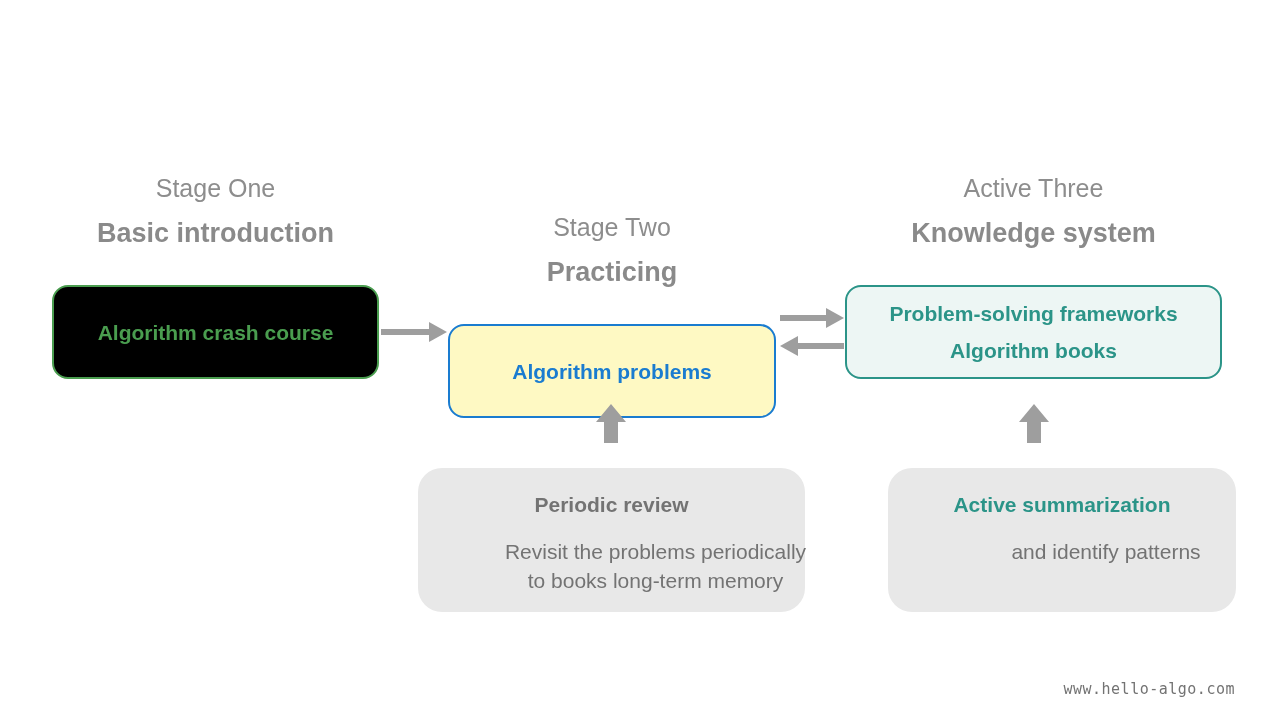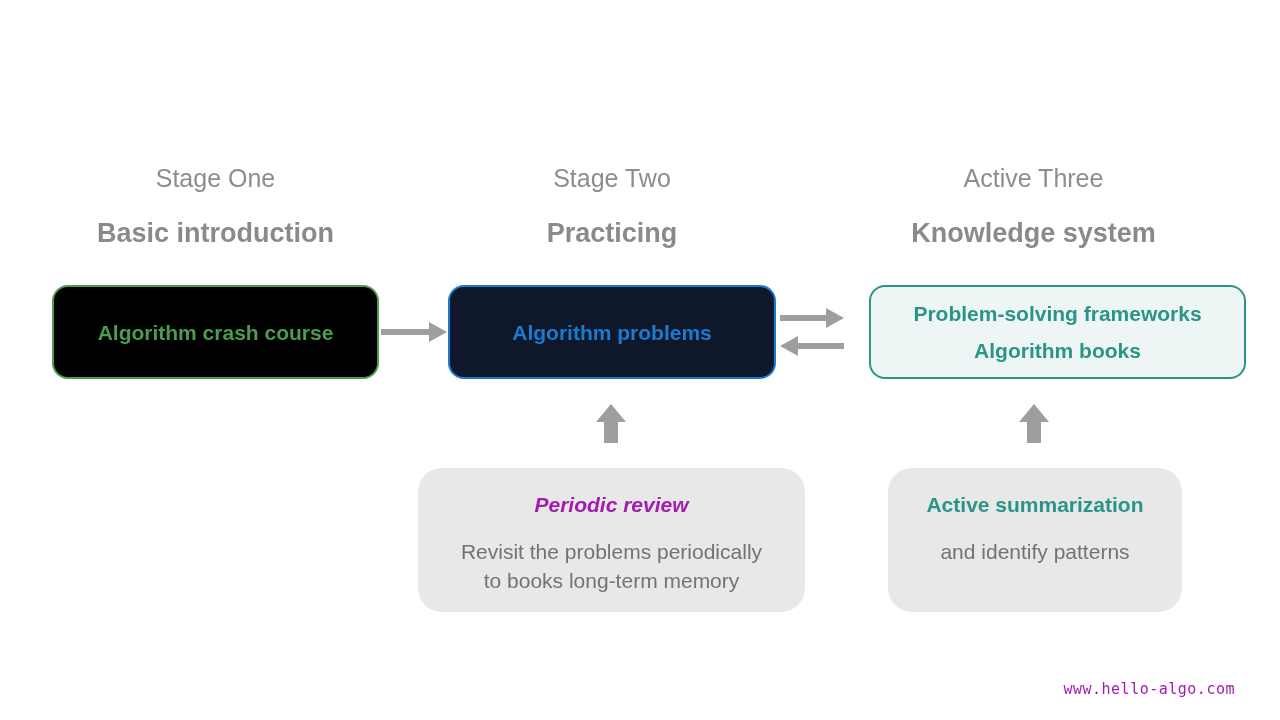--- a/index.html
+++ b/index.html
@@ -6,21 +6,21 @@
   .canvas {
     position: relative;
     width: 1280px;
     height: 720px;
     background: #ffffff;
     overflow: hidden;
     font-family: "Liberation Sans", sans-serif;
   }
   .stage-title {
     position: absolute;
-    top: 164px;
+    top: 174px;
     text-align: center;
     font-size: 25px;
     line-height: 28px;
     font-weight: 400;
     color: #8d8d8d;
   }
   .stage-subtitle {
     position: absolute;
     top: 219px;
     text-align: center;
@@ -39,71 +39,72 @@
     display: flex;
     flex-direction: column;
     align-items: center;
     justify-content: center;
     font-weight: bold;
     font-size: 21px;
     line-height: 37px;
     text-align: center;
   }
   .node.green { border-color: #4a9d4f; background: #000000; color: #4a9d4f; }
-  .node.blue  { border-color: #1a7cd0; background: #0f172a; color: #1a7cd0; }
-  .node.teal  { border-color: #2b9488; background: #edf6f4; color: #2b9488; margin-left: 24px; }
+  .node.blue  { border-color: #1a7cd0; background: #fef9c3; color: #1a7cd0; }
+  .node.teal  { border-color: #2b9488; background: #edf6f4; color: #2b9488; }
   .col1 { left: 52px;  width: 327px; }
-  .col2 { left: 448px; width: 328px; }
+  .col2 { left: 448px; width: 328px; margin-top: 39px; }
   .col3 { left: 845px; width: 377px; }
   .note {
     position: absolute;
     top: 468px;
     height: 144px;
     background: #e8e8e8;
     border-radius: 24px;
   }
   .note-a { left: 418px; width: 387px; }
-  .note-b { left: 888px; width: 294px; }
+  .note-b { left: 888px; width: 348px; }
   .note-title {
     position: absolute;
     top: 24px;
     left: 0;
     width: 100%;
     text-align: center;
     font-size: 21px;
     font-weight: bold;
     line-height: 26px;
   }
-  .note-title.blue { color: #a21caf; font-style: italic; }
+  .note-title.blue { color: #737373; }
   .note-title.teal { color: #2b9488; }
   .note-body {
     position: absolute;
     top: 69px;
     left: 0;
     width: 100%;
     text-align: center;
     font-size: 21px;
     line-height: 29px;
     color: #737373;
+    padding-left: 44px;
   }
   .arrow-layer {
     position: absolute;
     top: 0;
     left: 0;
     width: 1280px;
     height: 720px;
     pointer-events: none;
   }
   .watermark {
     position: absolute;
     top: 680px;
     right: 45px;
     font-family: "DejaVu Sans Mono", monospace;
     font-size: 15px;
-    color: #a21caf;
+    color: #737373;
     letter-spacing: 0.5px;
   }
 </style>
 </head>
 <body>
 
 <div class="canvas">
 
   <div class="stage-title col1">Stage One</div>
   <div class="stage-subtitle col1">Basic introduction</div>

